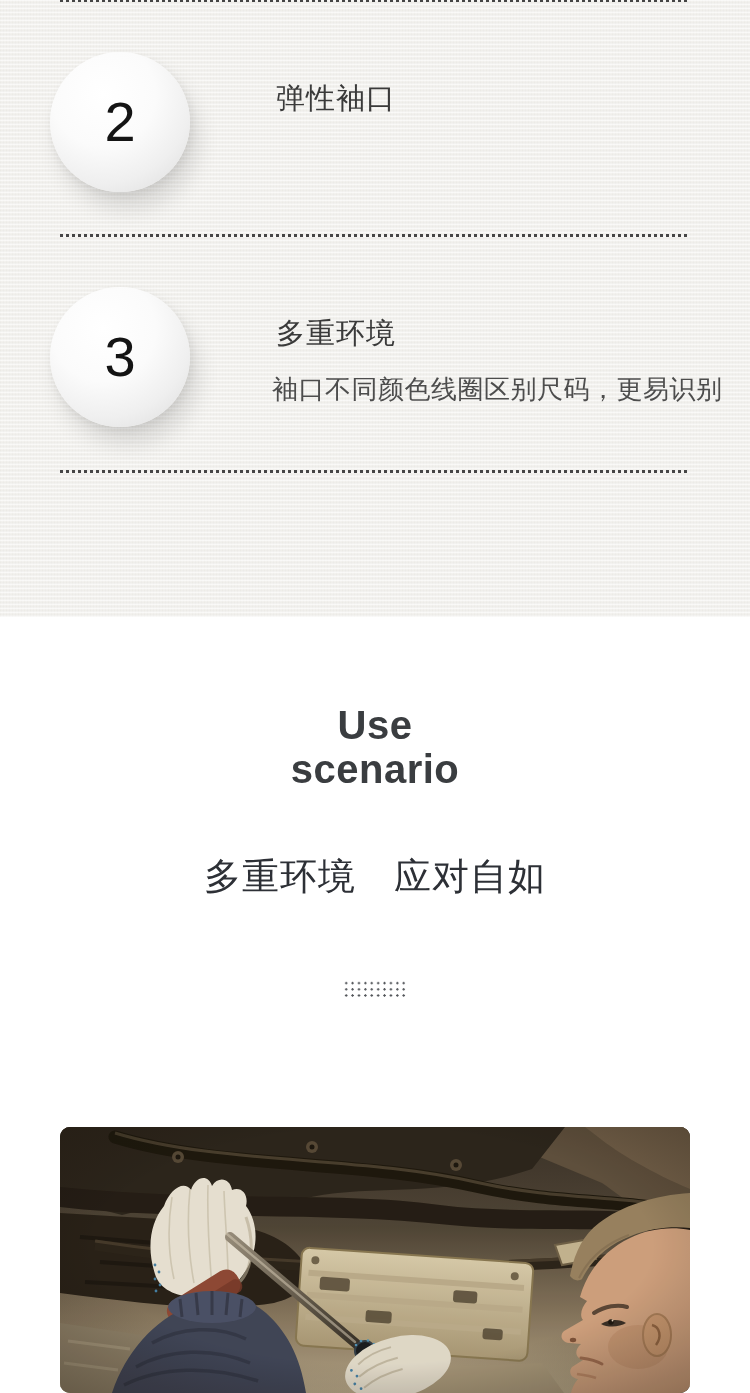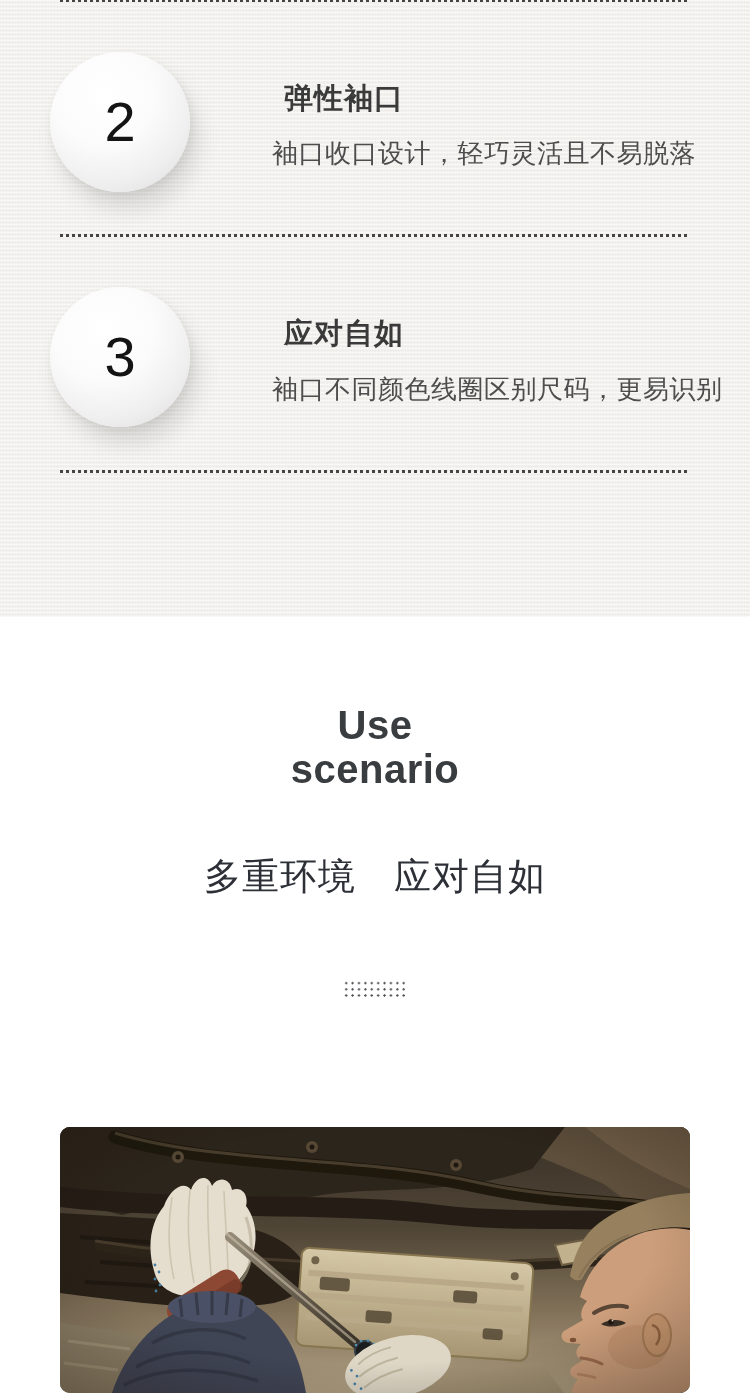--- a/index.html
+++ b/index.html
@@ -26,21 +26,21 @@
     position:absolute;left:50px;width:140px;height:140px;border-radius:50%;
     background:radial-gradient(circle at 38% 30%, #ffffff 0%, #fbfbfb 40%, #efefef 68%, #e2e2e2 88%, #dadada 100%);
     box-shadow:8px 16px 22px rgba(0,0,0,0.12), 2px 4px 8px rgba(0,0,0,0.05);
     display:flex;align-items:center;justify-content:center;
   }
   .ball-1{top:52px;}
   .ball-2{top:287px;}
   .ball-number{font-size:56px;font-weight:400;color:#141414;line-height:1;}
 
   .feature-title{
-    position:absolute;left:284px;font-size:29px;font-weight:700;color:#3a3a3a;letter-spacing:1px;line-height:1;
+    position:absolute;left:276px;font-size:29px;font-weight:400;color:#3a3a3a;letter-spacing:1px;line-height:1;
   }
   .title-1{top:84px;}
   .title-2{top:319px;}
   .feature-desc{
     position:absolute;left:272px;font-size:26px;font-weight:400;color:#4d4d4d;line-height:1;letter-spacing:0.5px;
   }
   .desc-1{top:140px;}
   .desc-2{top:376px;}
 
   
@@ -71,28 +71,27 @@
 
 <div class="page">
 
   <section class="feature-section">
     <div class="dotted-divider divider-top"></div>
 
     <div class="number-ball ball-1">
       <span class="ball-number">2</span>
     </div>
     <div class="feature-title title-1">弹性袖口</div>
-    <div class="feature-desc desc-1">袖口收口设计，轻巧灵活且不易脱落</div>
 
     <div class="dotted-divider divider-mid"></div>
 
     <div class="number-ball ball-2">
       <span class="ball-number">3</span>
     </div>
-    <div class="feature-title title-2">应对自如</div>
+    <div class="feature-title title-2">多重环境</div>
     <div class="feature-desc desc-2">袖口不同颜色线圈区别尺码，更易识别</div>
 
     <div class="dotted-divider divider-bottom"></div>
   </section>
 
   <section class="scenario-section">
     <div class="use-heading">Use
 scenario</div>
     <div class="zh-heading">多重环境　应对自如</div>
     <div class="dots-decoration"></div>

